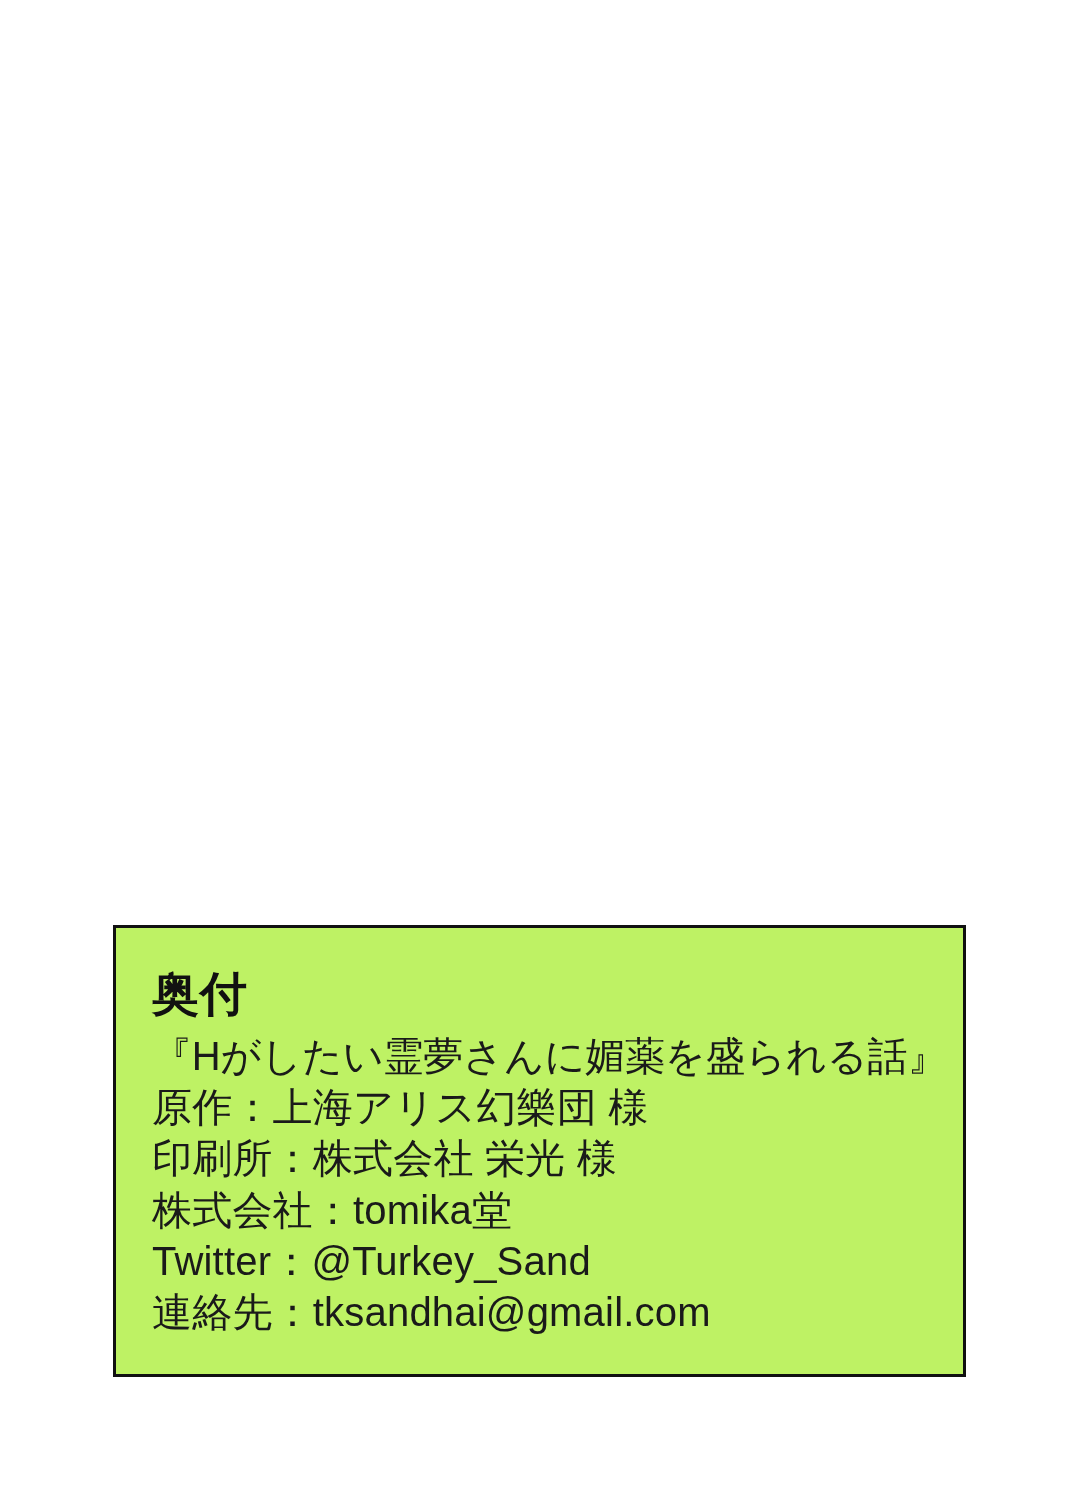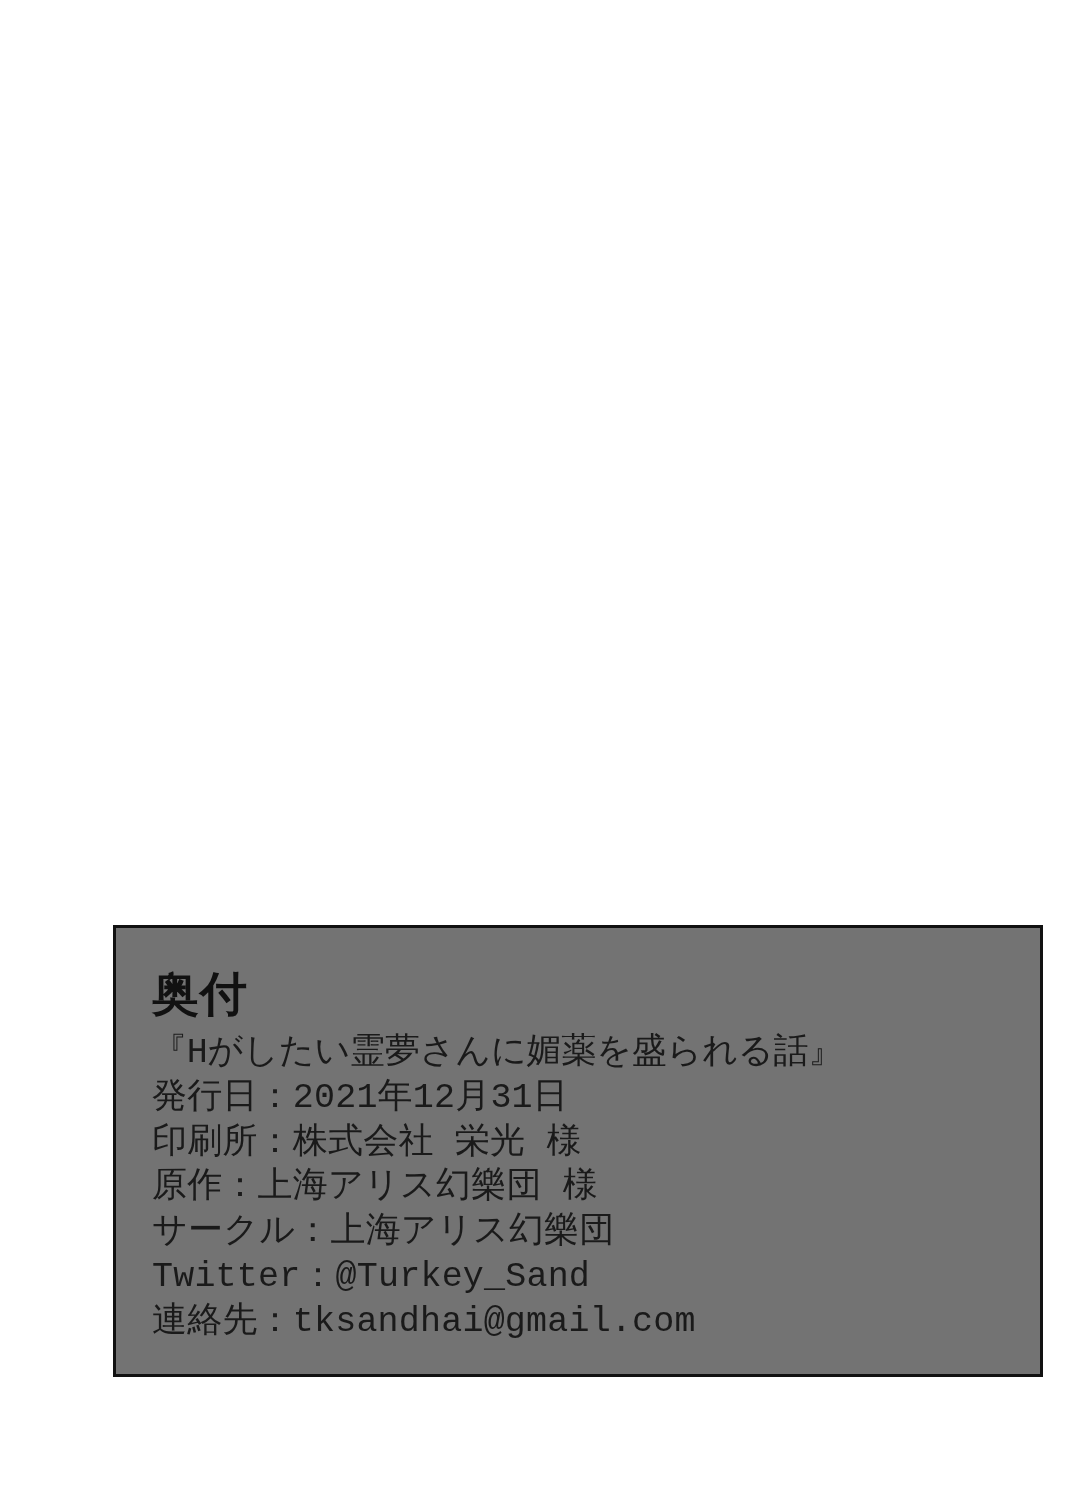--- a/index.html
+++ b/index.html
@@ -21,25 +21,25 @@
     position: absolute;
     inset: 0;
     background: #ffffff;
   }
 
   
   .colophon {
     position: absolute;
     left: 113px;
     top: 925px;
-    width: 930px;
+    width: 853px;
     height: 452px;
     border: 3px solid #111111;
     box-sizing: border-box;
-    background: #737373;
+    background: #bef264;
   }
 
   .colophon-inner {
     padding: 42px 0 0 36px;
   }
 
   .colophon-title {
     font-size: 47px;
     font-weight: bold;
     line-height: 1.0;
@@ -48,45 +48,43 @@
     color: #111111;
   }
 
   .colophon-lines {
     margin: 0;
     padding: 0;
     list-style: none;
   }
 
   .colophon-line {
-    font-size: 35px;
+    font-size: 40px;
     line-height: 1.28;
     color: #1a1a1a;
     white-space: nowrap;
     letter-spacing: 0.2px;
-    font-family: Liberation Mono, monospace;
   }
 
   .colophon-line.work-title {
     letter-spacing: -0.2px;
   }
 </style>
 </head>
 <body>
 
 <div class="page">
 
   <div class="colophon">
     <div class="colophon-inner">
       <h1 class="colophon-title">奥付</h1>
       <ul class="colophon-lines">
         <li class="colophon-line work-title">『Hがしたい霊夢さんに媚薬を盛られる話』</li>
-        <li class="colophon-line">発行日：2021年12月31日</li>
+        <li class="colophon-line">原作：上海アリス幻樂団 様</li>
         <li class="colophon-line">印刷所：株式会社 栄光 様</li>
-        <li class="colophon-line">原作：上海アリス幻樂団 様</li>
-        <li class="colophon-line">サークル：上海アリス幻樂団</li>
+        <li class="colophon-line">株式会社：tomika堂</li>
         <li class="colophon-line">Twitter：@Turkey_Sand</li>
         <li class="colophon-line">連絡先：tksandhai@gmail.com</li>
       </ul>
     </div>
   </div>
 
 </div>
 
 </body></html>

